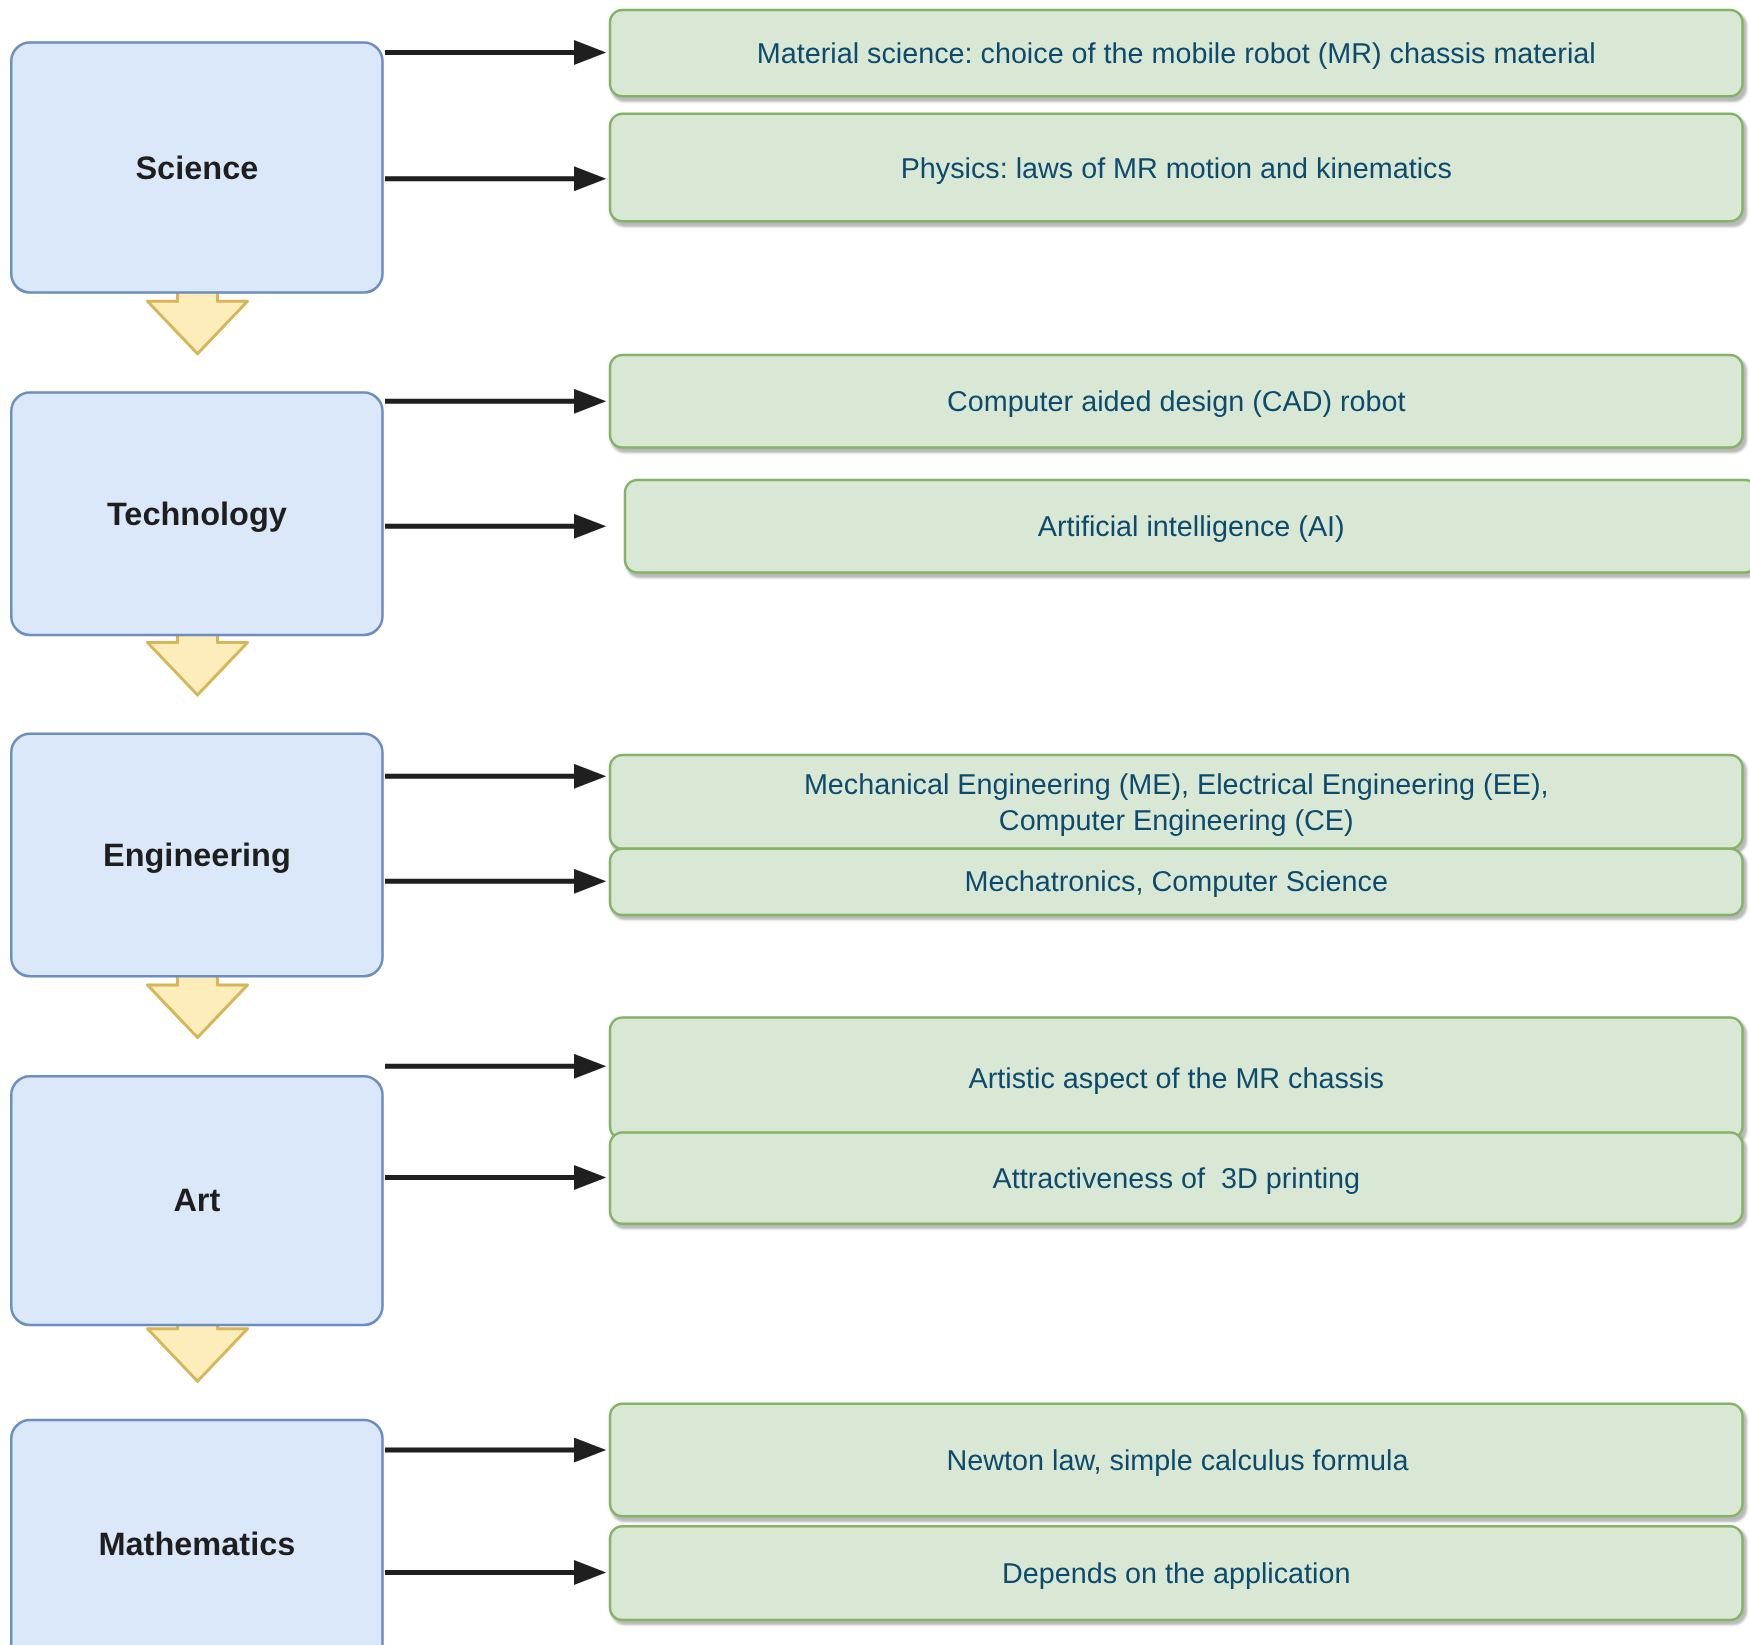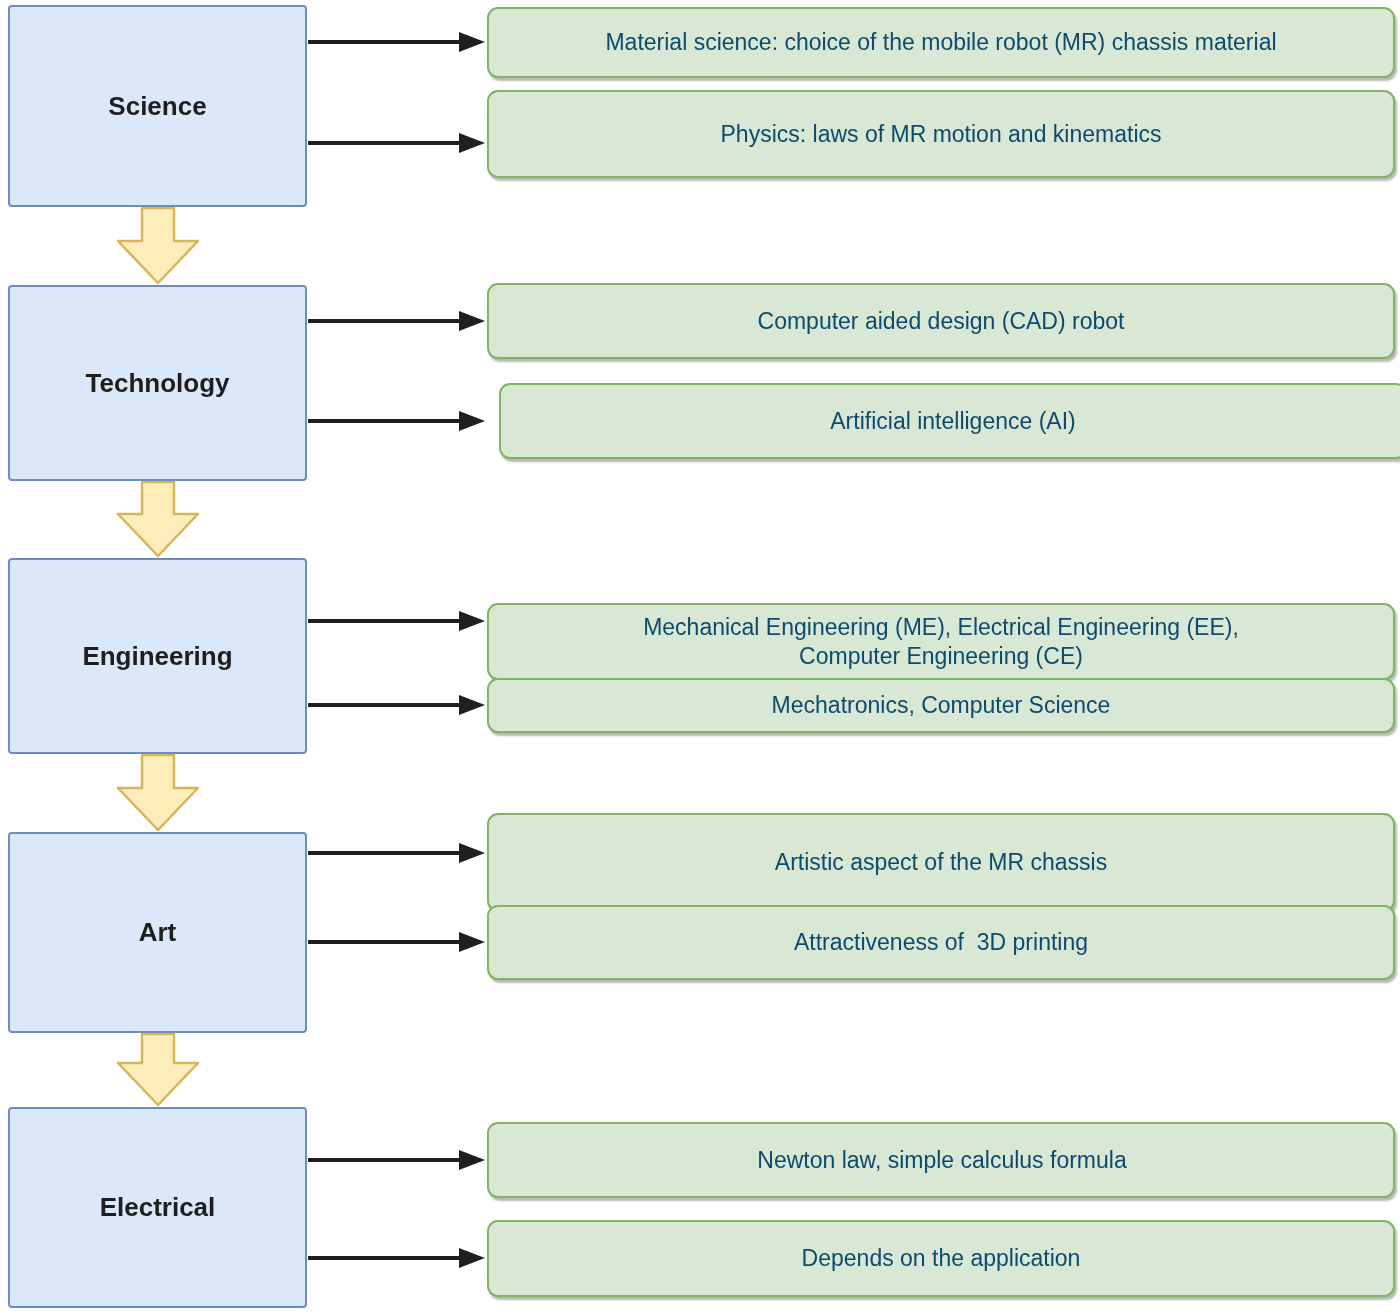--- a/index.html
+++ b/index.html
@@ -22,24 +22,25 @@
     height: 1316px;
     pointer-events: none;
   }
   .stage {
     position: absolute;
     left: 8px;
     width: 299px;
     box-sizing: border-box;
     background: #dbe8fa;
     border: 2px solid #6c8ebf;
-    border-radius: 4px;
+    border-radius: 16px;
     display: flex;
     align-items: center;
     justify-content: center;
+    margin-top: 28px;
   }
   .stage-label {
     font-size: 26px;
     font-weight: bold;
     color: #1e1e1e;
     text-align: center;
   }
   .item {
     position: absolute;
     left: 487px;
@@ -108,21 +109,21 @@
   <div class="stage" style="top:285px;height:196px;">
     <span class="stage-label">Technology</span>
   </div>
   <div class="stage" style="top:558px;height:196px;">
     <span class="stage-label">Engineering</span>
   </div>
   <div class="stage" style="top:832px;height:201px;">
     <span class="stage-label">Art</span>
   </div>
   <div class="stage" style="top:1107px;height:201px;">
-    <span class="stage-label">Electrical</span>
+    <span class="stage-label">Mathematics</span>
   </div>
 
   <div class="item" style="top:7px;height:71px;">
     <span class="item-label">Material science: choice of the mobile robot (MR) chassis material</span>
   </div>
   <div class="item" style="top:90px;height:88px;">
     <span class="item-label">Physics: laws of MR motion and kinematics</span>
   </div>
 
   <div class="item" style="top:283px;height:76px;">
@@ -140,20 +141,20 @@
     <span class="item-label">Mechatronics, Computer Science</span>
   </div>
 
   <div class="item" style="top:813px;height:99px;">
     <span class="item-label">Artistic aspect of the MR chassis</span>
   </div>
   <div class="item" style="top:905px;height:75px;">
     <span class="item-label">Attractiveness of  3D printing</span>
   </div>
 
-  <div class="item" style="top:1122px;height:76px;padding-left:20px;">
+  <div class="item" style="top:1122px;height:92px;padding-left:20px;">
     <span class="item-label">Newton law, simple calculus formula</span>
   </div>
   <div class="item" style="top:1220px;height:77px;">
     <span class="item-label">Depends on the application</span>
   </div>
 
 </div>
 
 </body></html>

